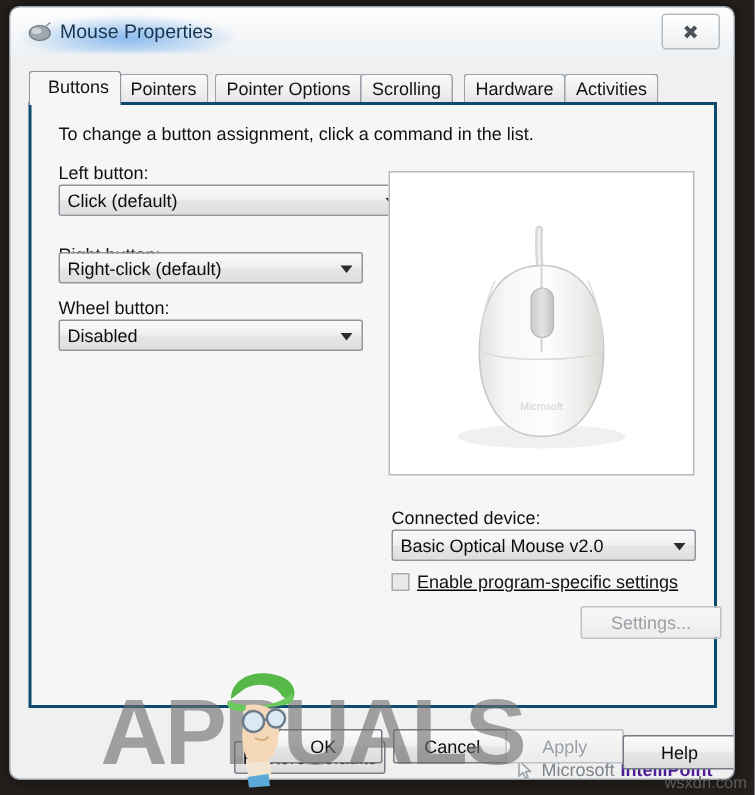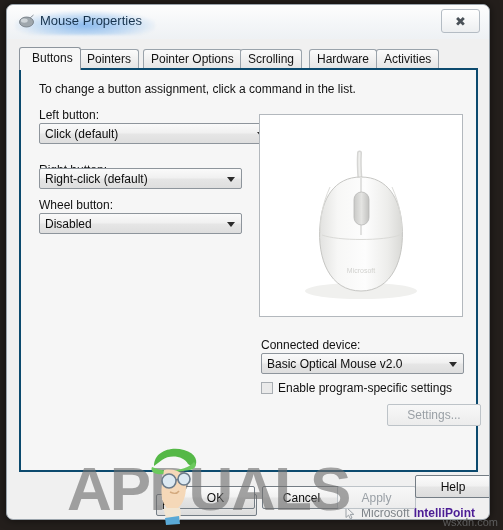--- a/index.html
+++ b/index.html
@@ -191,20 +191,21 @@
   }
   #preview-box svg { display: block; }
 
   
   #enable-row {
     position: absolute;
     left: 240px;
     top: 311px;
     display: flex;
     align-items: center;
+    text-decoration: underline;
   }
   #enable-checkbox {
     width: 12px;
     height: 12px;
     background: #eaeaea;
     border: 1px solid #a8adb2;
     box-sizing: border-box;
     margin-right: 5px;
   }
   #enable-label {
@@ -246,21 +247,21 @@
     font-size: 12px;
     color: #7e8489;
   }
   #brand-cursor { margin-right: 5px; }
   #brand-bold { font-weight: bold; color: #4c1d95; margin-left: 4px; }
 
   
   #footer-ok     { left: 169px; top: 481px; width: 79px; height: 23px; }
   #footer-cancel { left: 255px; top: 481px; width: 79px; height: 23px; }
   #footer-apply  { left: 330px; top: 481px; width: 79px; height: 23px; }
-  #footer-help   { left: 408px; top: 470px; width: 76px; height: 23px; justify-content: center; }
+  #footer-help   { left: 408px; top: 485px; width: 76px; height: 23px; justify-content: center; }
 
   
   #watermark {
     position: absolute;
     left: 40px;
     top: 450px;
     width: 300px;
     height: 80px;
     pointer-events: none;
     z-index: 60;

